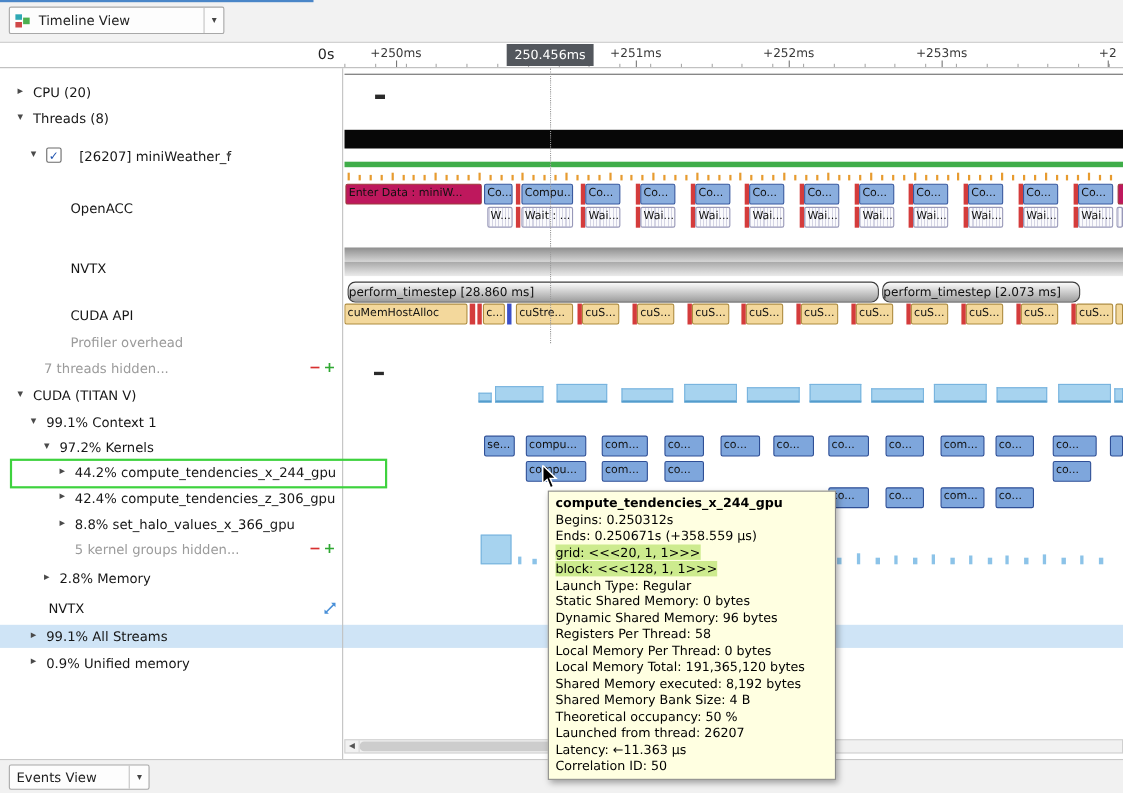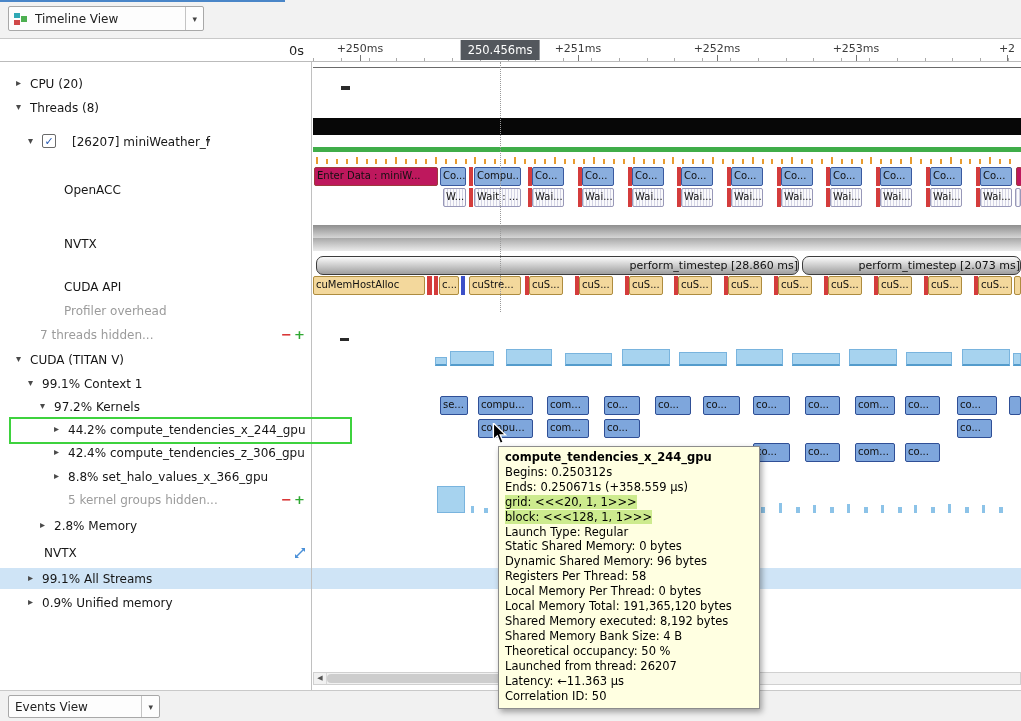--- a/index.html
+++ b/index.html
@@ -65,40 +65,40 @@
       font-size:10px;line-height:16px;padding:0 2px;overflow:hidden;white-space:nowrap;color:#111;}
   .k-red{background:#be185d;border-color:#9e3a3c;}
   .k-blue{background:#8aaede;border-color:#39599f;}
   .k-kernel{background:#7ea6dc;border-color:#2f4f96;}
   .k-wait{border-color:#9898b8;background-color:#fafafc;
       background-image:repeating-linear-gradient(90deg,#d4d4e4 0px,#d4d4e4 1px,transparent 1px,transparent 3px);}
   .k-api{background:#f3d89c;border-color:#ae8c3f;}
   .k-sliver-red{background:#d43c3c;border:none;border-radius:0;}
   .k-sliver-blue{background:#3c50c8;border:none;border-radius:0;}
   .nvtx-bar{position:absolute;top:4px;height:19px;box-sizing:border-box;border:1px solid #3c3c3c;border-radius:7px;
-      background:linear-gradient(#fbfbfb,#9e9e9e);font-size:11px;line-height:17px;text-align:right;color:#111;
+      background:linear-gradient(#fbfbfb,#9e9e9e);font-size:11px;line-height:17px;text-align:left;color:#111;
       overflow:hidden;white-space:nowrap;}
   .dens{position:absolute;bottom:0;background:#a7d3ef;border:1px solid #79b4de;border-bottom:2px solid #549ccc;box-sizing:border-box;}
   .memblock{position:absolute;top:0;background:#a7d3ef;border:1px solid #79b4de;box-sizing:border-box;}
   .memmark{position:absolute;bottom:0;background:#8cc3e8;}
   
   #hscroll{position:absolute;left:313px;top:672px;width:708px;height:13px;background:#f1f1f1;border:1px solid #d0d0d0;box-sizing:border-box;z-index:2;}
   #hscroll .arrow{position:absolute;left:0;top:0;width:12px;height:11px;font-size:7px;line-height:11px;text-align:center;color:#555;border-right:1px solid #d8d8d8;}
   #hscroll .thumb{position:absolute;left:13px;top:1px;width:333px;height:9px;background:#cdcdcd;border-radius:4px;}
   
   #tooltip{position:absolute;left:498px;top:446px;width:248px;background:#ffffe1;border:1px solid #8c8c8c;
       box-shadow:2px 3px 6px rgba(0,0,0,.35);padding:3px 6px 5px;font-size:11.5px;line-height:14.9px;color:#000;z-index:40;}
   #tooltip-title{font-weight:bold;}
   .tt-line{white-space:nowrap;}
   .tt-hl{background:#cdeb8e;}
   
   #cursor{position:absolute;left:492px;top:423px;z-index:50;}
   
   #bottombar{position:absolute;left:0;top:690px;width:100%;height:31px;background:#f1f1f1;border-top:1px solid #c9c9c9;box-sizing:border-box;z-index:3;}
-  #events-view-dd{left:8px;top:4px;width:152px;height:23px;}
+  #events-view-dd{left:8px;top:4px;width:128px;height:23px;}
 </style>
 </head>
 <body>
 
 <div id="app">
 
   <div id="selection-band"></div>
 
   <div id="toolbar">
     <div id="top-accent"></div>
@@ -367,21 +367,21 @@
         <div class="ev k-sliver-red" style="left: 613px; width: 3px;"></div>
         <div class="ev k-wait" style="left: 617px; width: 32px;">Wai...</div>
         <div class="ev k-sliver-red" style="left: 663px; width: 3px;"></div>
         <div class="ev k-wait" style="left: 667px; width: 32px;">Wai...</div>
         <div class="ev k-wait" style="left: 702px; width: 6px;"></div>
       </div>
     <div class="lane" id="nvtx-band1"></div>
     <div class="lane" id="nvtx-band2"></div>
     <div class="lane" id="lane-nvtx">
         <div class="nvtx-bar" style="left: 3px; width: 483px;">perform_timestep [28.860 ms]</div>
-        <div class="nvtx-bar" style="left: 489px; width: 219px;">perform_timestep [2.073 ms]</div>
+        <div class="nvtx-bar" style="left: 489px; width: 180px;">perform_timestep [2.073 ms]</div>
       </div>
     <div class="lane" id="lane-api">
         <div class="ev k-api" style="left: 0px; width: 112px;">cuMemHostAlloc</div>
         <div class="ev k-sliver-red" style="left: 114px; width: 5px;"></div>
         <div class="ev k-sliver-red" style="left: 121px; width: 3px;"></div>
         <div class="ev k-api" style="left: 126px; width: 20px;">c...</div>
         <div class="ev k-sliver-blue" style="left: 148px; width: 3px;"></div>
         <div class="ev k-api" style="left: 156px; width: 52px;">cuStre...</div>
         <div class="ev k-sliver-red" style="left: 212px; width: 3px;"></div>
         <div class="ev k-api" style="left: 216px; width: 34px;">cuS...</div>

